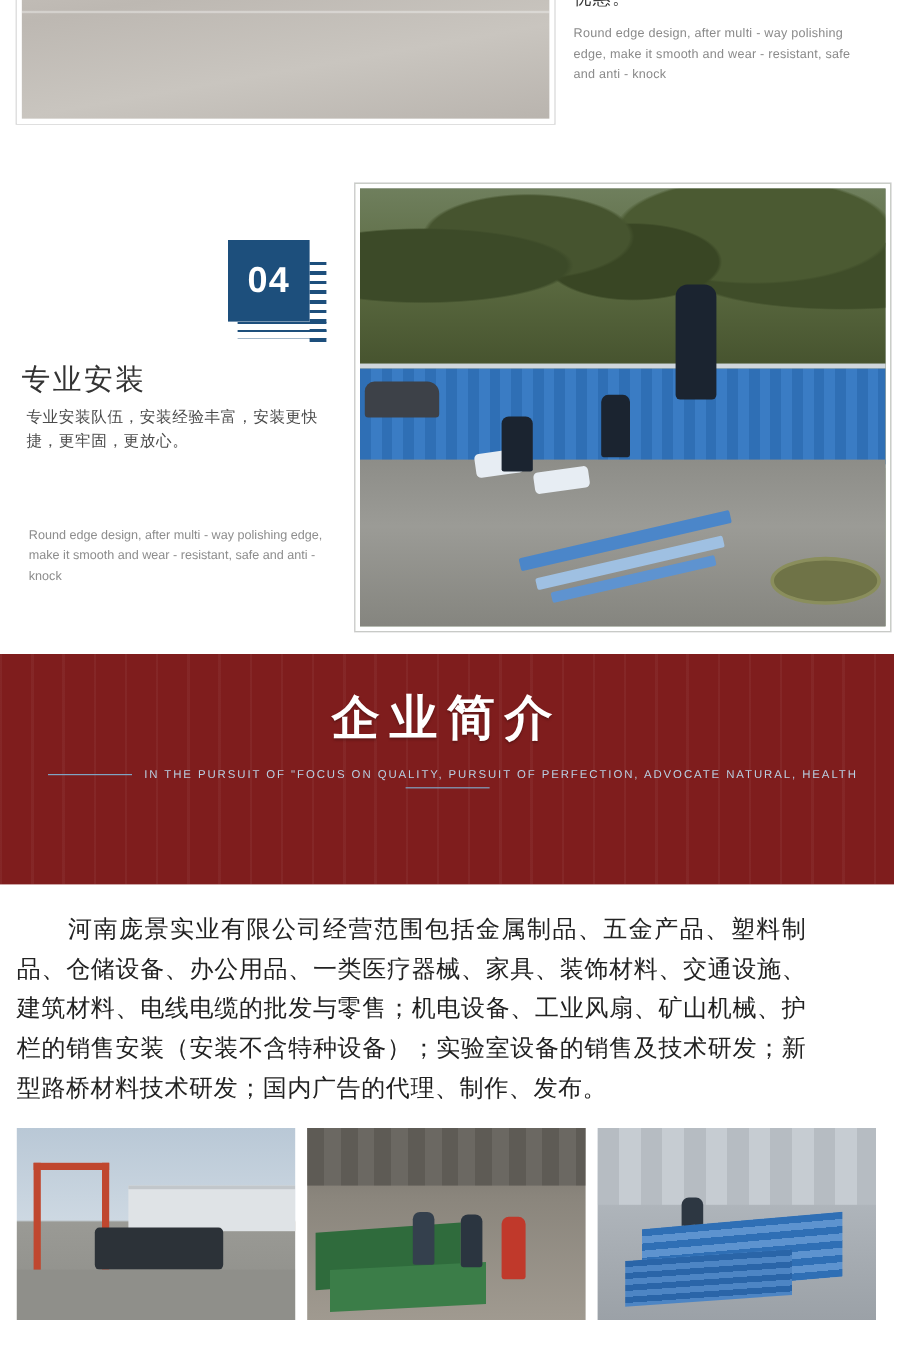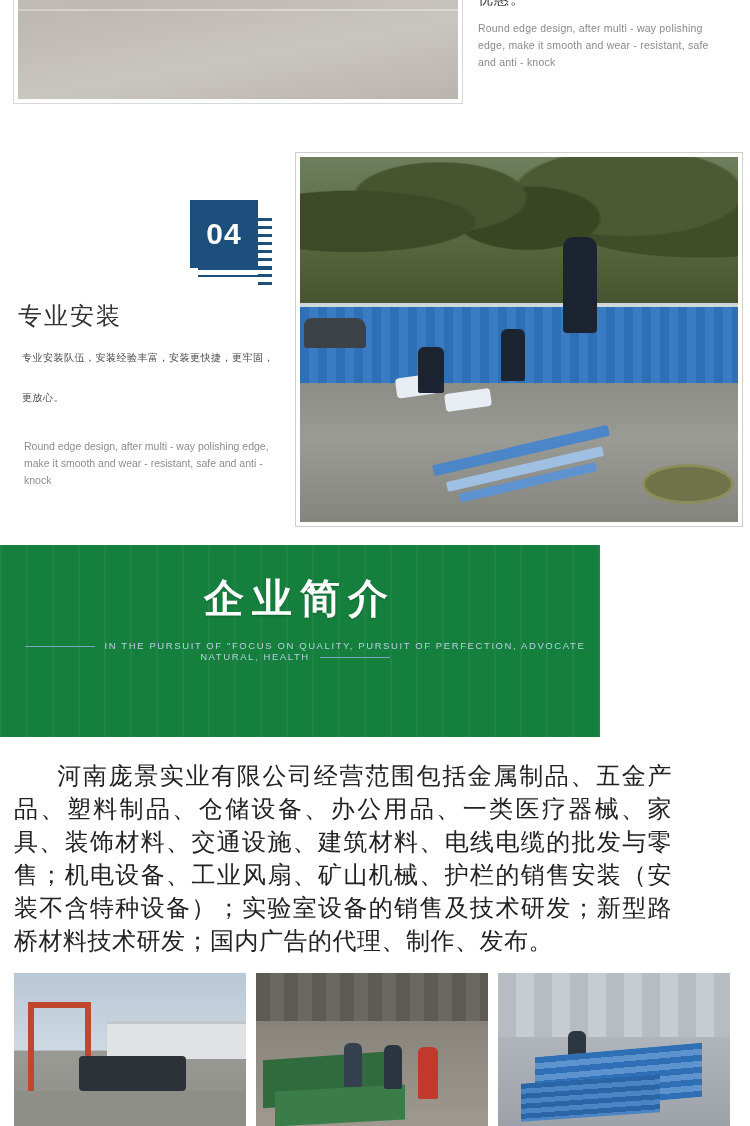--- a/index.html
+++ b/index.html
@@ -185,41 +185,41 @@
     text-align: left;
     font-size: 24px;
     color: #333333;
     letter-spacing: 2px;
   }
   .feature-cn {
     position: absolute;
     left: 22px;
     top: 218px;
     width: 258px;
-    font-size: 10px;
+    font-size: 13px;
     color: #4a4a4a;
-    line-height: 40px;
+    line-height: 20px;
     letter-spacing: 0.5px;
   }
   .feature-en {
     position: absolute;
     left: 24px;
     top: 318px;
     width: 256px;
     font-size: 10.5px;
     color: #8d8d8d;
     line-height: 17px;
   }
 
   
   .banner {
     position: relative;
-    width: 600px;
+    width: 745px;
     height: 192px;
-    background: #15803d;
+    background: #7f1d1d;
     overflow: hidden;
   }
   .banner .stripes {
     position: absolute;
     inset: 0;
     background: repeating-linear-gradient(90deg, rgba(255,255,255,0.045) 0 2px, transparent 2px 26px);
   }
   .banner-title {
     position: relative;
     text-align: center;
@@ -254,21 +254,21 @@
     font-size: 25px;
     letter-spacing: 6px;
   }
 
   
   .desc {
     position: relative;
     width: 686px;
     padding: 22px 14px 16px 14px;
     box-sizing: border-box;
-    font-size: 24px;
+    font-size: 20px;
     line-height: 33px;
     color: #222222;
     text-align: justify;
     letter-spacing: 0.5px;
   }
   .desc .indent { display: inline-block; width: 42px; }
 
   
   .photos {
     position: relative;

